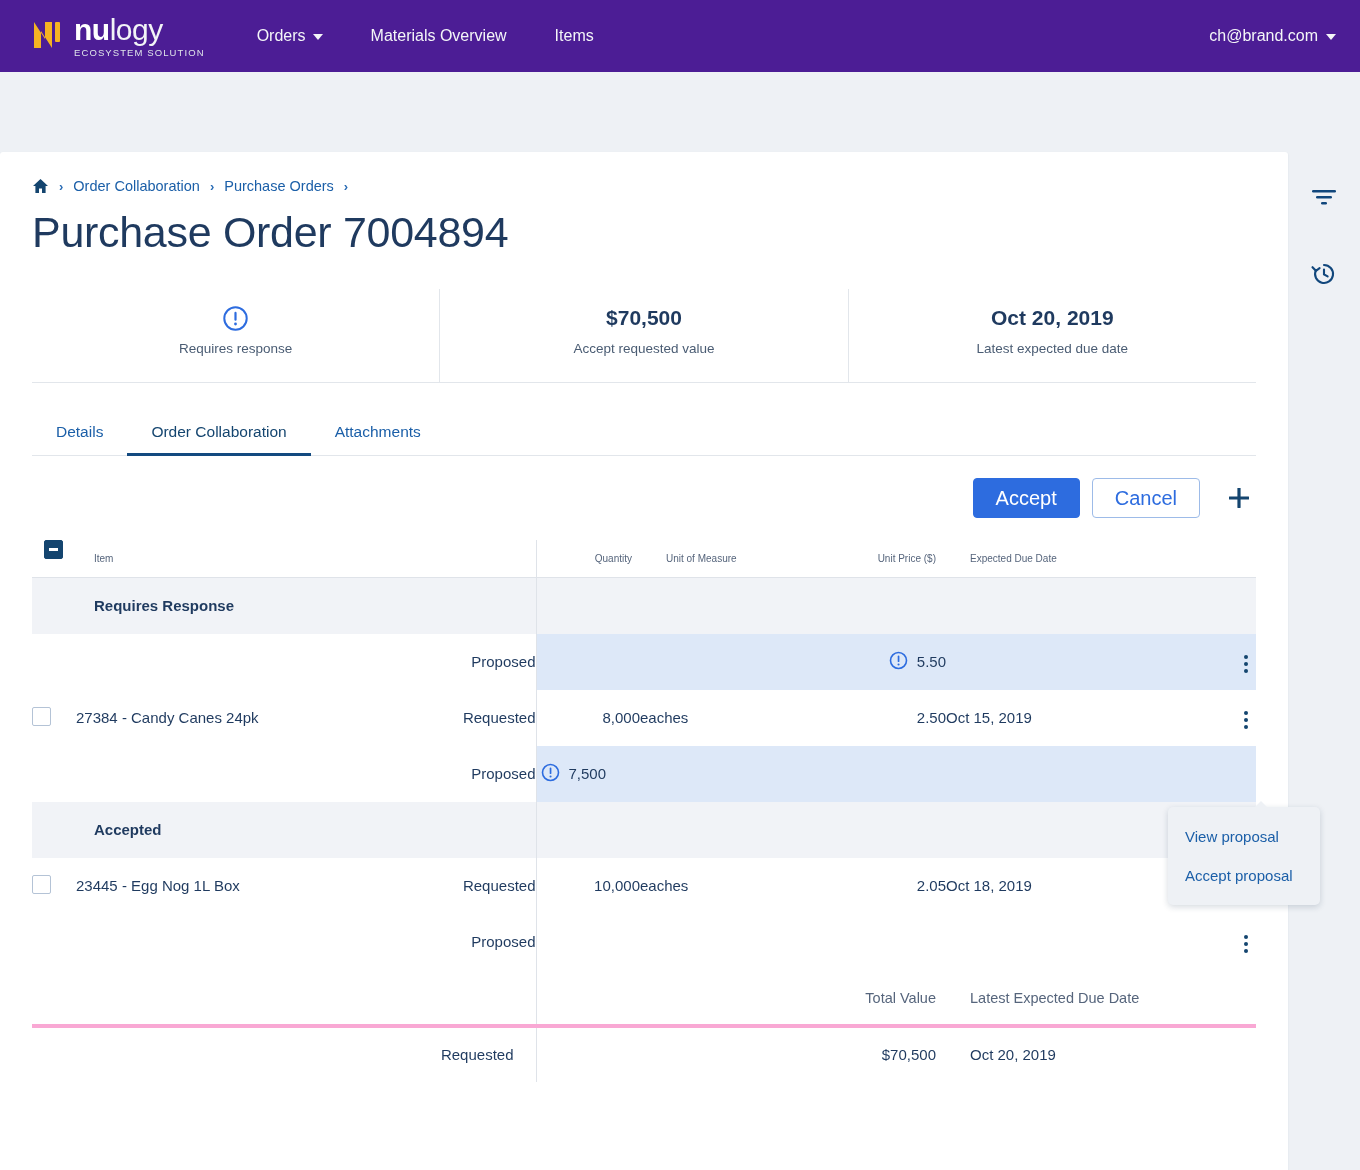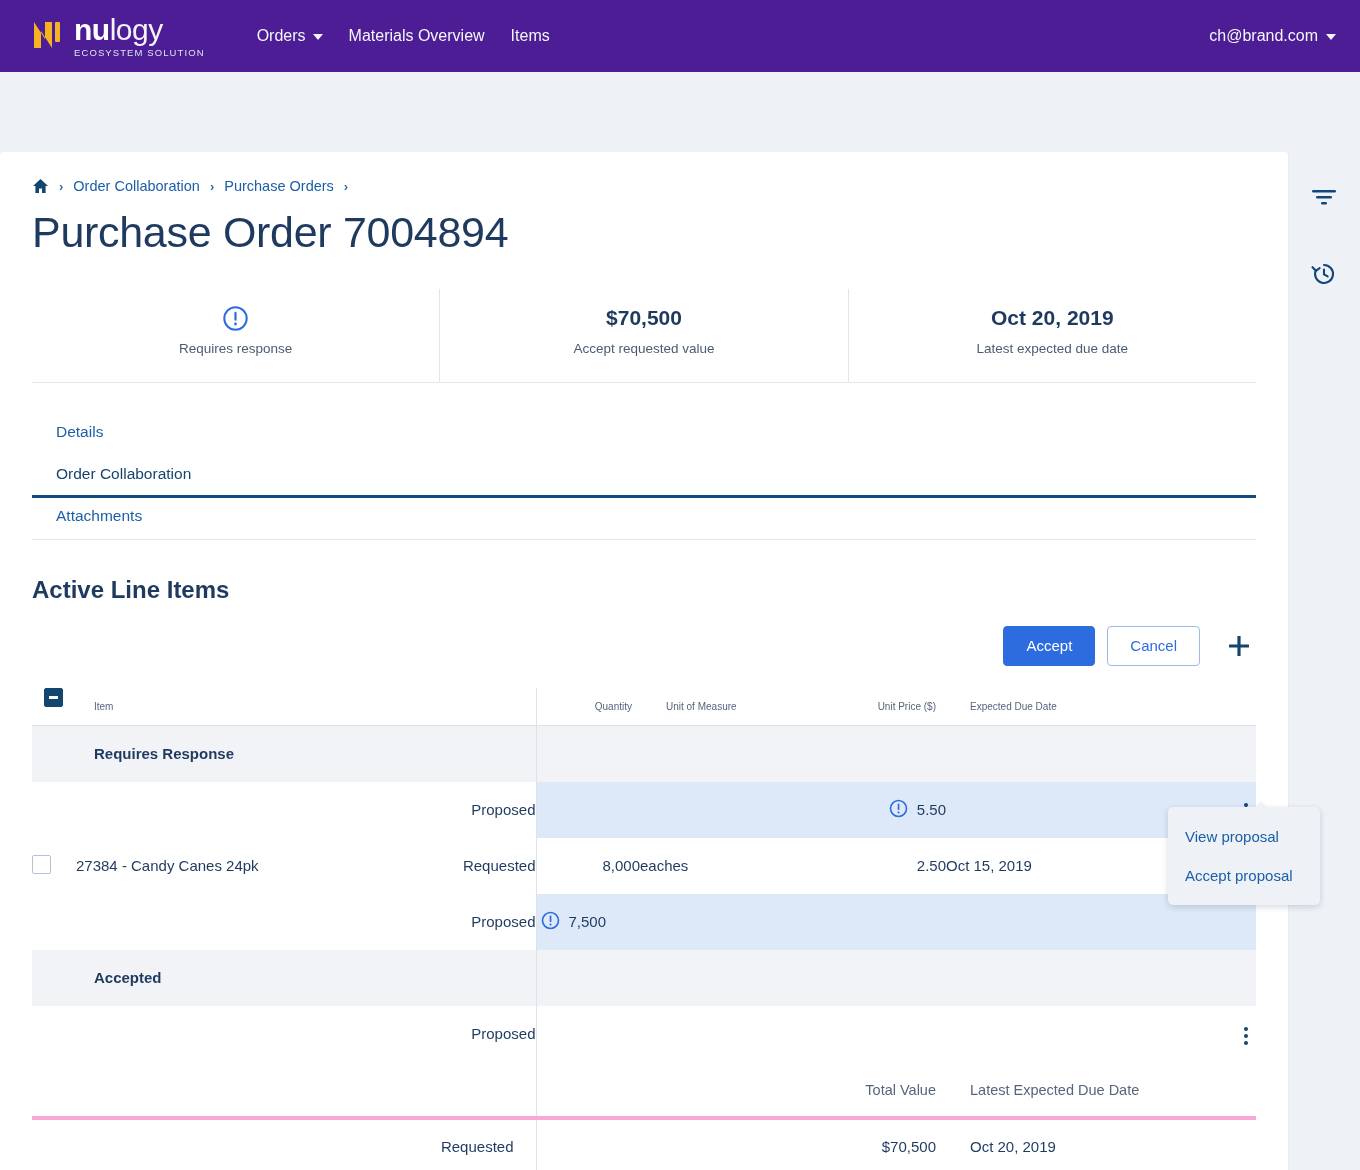--- a/index.html
+++ b/index.html
@@ -24,21 +24,21 @@
   .brand { display: flex; align-items: flex-start; gap: 8px; }
   .brand-mark { width: 34px; height: 34px; margin-top: 3px; }
   .brand-text { display: flex; flex-direction: column; }
   .brand-word { font-size: 30px; line-height: 30px; color: #ffffff; letter-spacing: -0.5px; }
   .brand-word b { font-weight: 700; }
   .brand-word span.light { font-weight: 400; color: #f2f4f7; }
   .brand-tag {
     font-size: 9.5px; letter-spacing: 1.1px; color: #dfe4ea;
     margin-top: 2px; font-weight: 400;
   }
-  .navlinks { display: flex; align-items: center; gap: 26px; margin-left: 52px; }
+  .navlinks { display: flex; align-items: center; gap: 48px; margin-left: 52px; }
   .navlink {
     color: #f4f6f8; font-size: 16px; display: flex; align-items: center; gap: 7px;
     cursor: pointer; white-space: nowrap;
   }
   .caret {
     width: 0; height: 0; border-left: 5px solid transparent;
     border-right: 5px solid transparent; border-top: 6px solid #f4f6f8;
     display: inline-block; margin-top: 2px;
   }
   .account {
@@ -86,35 +86,35 @@
   .sum-cell {
     flex: 1; text-align: center; padding: 14px 0 26px;
     position: relative;
   }
   .sum-cell + .sum-cell { border-left: 1px solid #e2e6eb; }
   .sum-value { font-size: 21px; font-weight: 700; color: #1f3a5f; line-height: 30px; }
   .sum-label { font-size: 13.5px; color: #4a5c73; margin-top: 8px; }
   .sum-icon { height: 30px; display: flex; align-items: center; justify-content: center; }
 
   
-  .tabs { display: flex; gap: 0; margin-top: 30px; border-bottom: 1px solid #e2e6eb; flex-direction: column; }
+  .tabs { display: flex; gap: 0; margin-top: 30px; border-bottom: 1px solid #e2e6eb; }
   .tab {
     font-size: 15.5px; color: #1b5fa8; padding: 10px 24px 12px;
     cursor: pointer; border-bottom: 3px solid transparent; margin-bottom: -1px;
   }
   .tab.active { color: #14456f; border-bottom-color: #134a80; font-weight: 400; }
 
   h2.section-title {
     font-size: 24px; font-weight: 700; color: #1f3a5f; margin-top: 36px;
   }
 
   
   .actions { display: flex; justify-content: flex-end; align-items: center; gap: 12px; margin-top: 22px; }
   .btn {
-    font-family: "Liberation Sans", sans-serif; font-size: 15px;
+    font-family: "Liberation Sans", sans-serif; font-size: 20px;
     border-radius: 4px; padding: 10px 22px; cursor: pointer; line-height: 18px;
   }
   .btn-primary { background: #2d6cdf; color: #ffffff; border: 1px solid #2d6cdf; }
   .btn-secondary { background: #ffffff; color: #2d6cdf; border: 1px solid #9dbbe8; }
   .icon-plus { cursor: pointer; padding: 0 4px 0 14px; display: flex; align-items: center; }
 
   
   table.lines { width: 100%; border-collapse: collapse; margin-top: 22px; table-layout: fixed; }
   table.lines th, table.lines td { padding: 0; vertical-align: middle; }
 
@@ -296,21 +296,20 @@
         <div class="sum-label">Latest expected due date</div>
       </div>
     </div>
 
     <div class="tabs">
       <div class="tab">Details</div>
       <div class="tab active">Order Collaboration</div>
       <div class="tab">Attachments</div>
     </div>
 
-    <h2 class="section-title">Active Line Items</h2>
 
     <div class="actions">
       <button class="btn btn-primary">Accept</button>
       <button class="btn btn-secondary">Cancel</button>
       <span class="icon-plus">
         <svg width="26" height="26" viewBox="0 0 26 26">
           <rect x="11.4" y="3" width="3.2" height="20" rx="0.4" fill="#14456f"></rect>
           <rect x="3" y="11.4" width="20" height="3.2" rx="0.4" fill="#14456f"></rect>
         </svg>
       </span>
@@ -418,20 +417,38 @@
           <td class="pricecell hl"></td>
           <td class="datecell hl"></td>
           <td class="menucell hl"></td>
         </tr>
 
         <tr class="group">
           <td colspan="3" class="gl">Accepted</td>
           <td colspan="5" class="divider-left"></td>
         </tr>
 
+        <tr class="line">
+          <td class="checkcell">
+            <span class="cb empty"></span>
+          </td>
+          <td class="itemcell">23445 - Egg Nog 1L Box</td>
+          <td class="statecell">Requested</td>
+          <td class="qtycell divider-left">10,000</td>
+          <td class="uomcell">eaches</td>
+          <td class="pricecell">2.05</td>
+          <td class="datecell">Oct 18, 2019</td>
+          <td class="menucell">
+            <span class="kebab">
+                <i></i>
+                <i></i>
+                <i></i>
+              </span>
+          </td>
+        </tr>
 
         <tr class="line">
           <td class="checkcell"></td>
           <td class="itemcell"></td>
           <td class="statecell">Proposed</td>
           <td class="qtycell divider-left"></td>
           <td class="uomcell"></td>
           <td class="pricecell"></td>
           <td class="datecell"></td>
           <td class="menucell">

